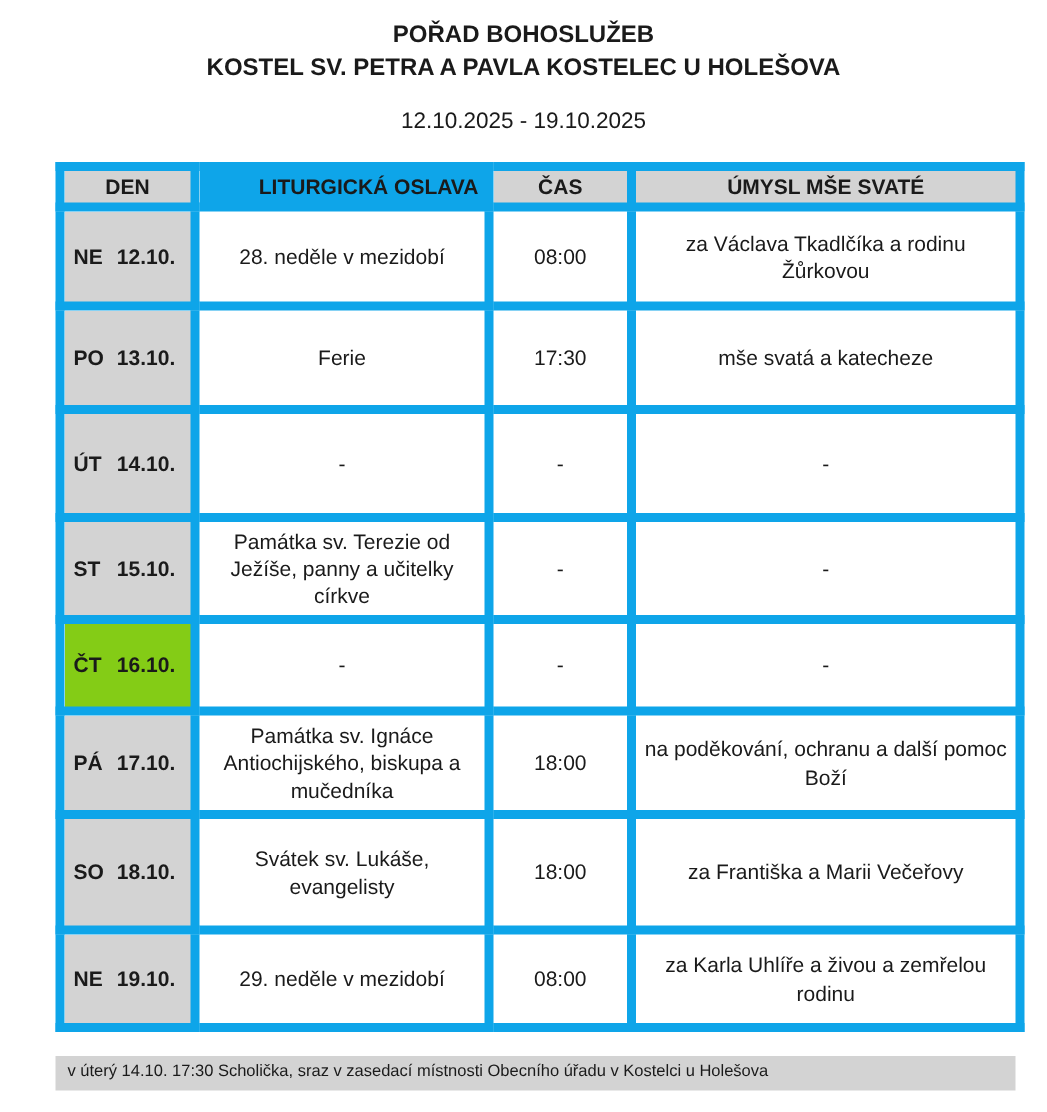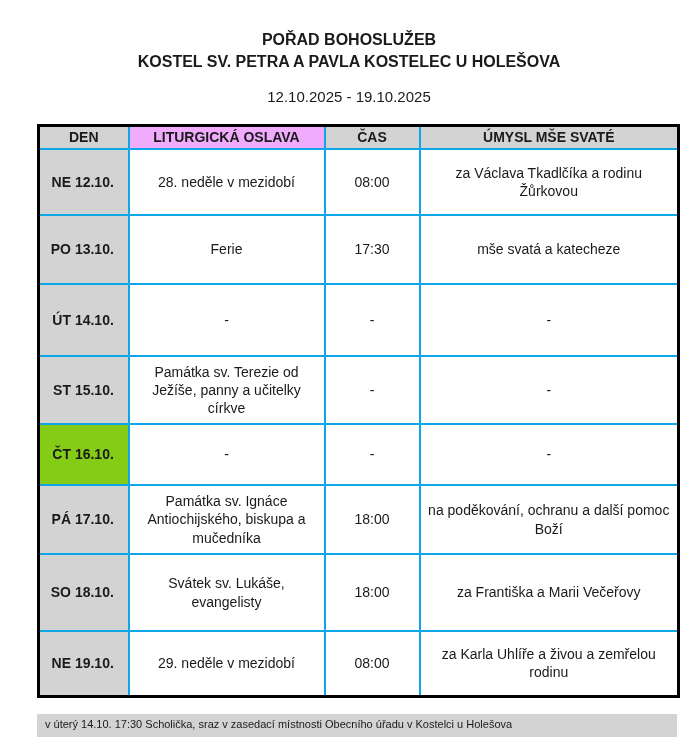--- a/index.html
+++ b/index.html
@@ -14,41 +14,41 @@
     color: #1a1a1a;
     overflow: hidden;
   }
   .titles {
     text-align: center;
     padding-top: 15px;
   }
   .title-main {
     font-weight: bold;
     font-size: 16px;
-    margin: 16px 0 4px 0;
+    margin: 0 0 4px 0;
   }
   .title-church {
     font-weight: bold;
     font-size: 16px;
     margin: 0 0 5px 0;
   }
   .title-range {
     font-weight: normal;
     font-size: 15px;
     margin: 17px;
   }
   table.schedule {
     border-collapse: collapse;
     table-layout: fixed;
     width: 640px;
     margin: 19px 0 0 37px;
     border: 3px solid #000;
   }
   .schedule th, .schedule td {
-    border: 2px solid #0ea5e9;
+    border: 6px solid #0ea5e9;
     font-size: 14px;
     text-align: center;
     vertical-align: middle;
     padding: 2px 5px;
     line-height: 1.3;
     overflow: hidden;
   }
   .schedule thead th {
     background: #d3d3d3;
     font-weight: bold;
@@ -58,21 +58,20 @@
   .schedule td.den {
     background: #d3d3d3;
     font-weight: bold;
     text-align: left;
     padding-left: 6px;
     white-space: nowrap;
   }
   .den .day-abbr {
     display: inline-block;
     min-width: 25px;
-    text-align: right;
   }
   tbody tr:nth-child(1) { height: 66px; }
   tbody tr:nth-child(2) { height: 69px; }
   tbody tr:nth-child(3) { height: 72px; }
   tbody tr:nth-child(4) { height: 68px; }
   tbody tr:nth-child(5) { height: 61px; }
   tbody tr:nth-child(6) { height: 69px; }
   tbody tr:nth-child(7) { height: 77px; }
   tbody tr:nth-child(8) { height: 65px; }
   .note {
@@ -98,21 +97,21 @@
 <table class="schedule">
   <colgroup>
     <col style="width:90px">
     <col style="width:196px">
     <col style="width:95px">
     <col style="width:259px">
   </colgroup>
   <thead>
     <tr>
       <th style="background: rgb(211, 211, 211);">DEN</th>
-      <th style="background: #f0abfc;">LITURGICKÁ OSLAVA</th>
+      <th style="background: #0ea5e9; text-align: right;">LITURGICKÁ OSLAVA</th>
       <th style="background: rgb(211, 211, 211);">ČAS</th>
       <th style="background: rgb(211, 211, 211);">ÚMYSL MŠE SVATÉ</th>
     </tr>
   </thead>
   <tbody>
     <tr>
       <td class="den" style="background: rgb(211, 211, 211);"><span class="day-abbr">NE</span> <span>12.10.</span></td>
       <td>28. neděle v mezidobí</td>
       <td>08:00</td>
       <td>za Václava Tkadlčíka a rodinu Žůrkovou</td>

